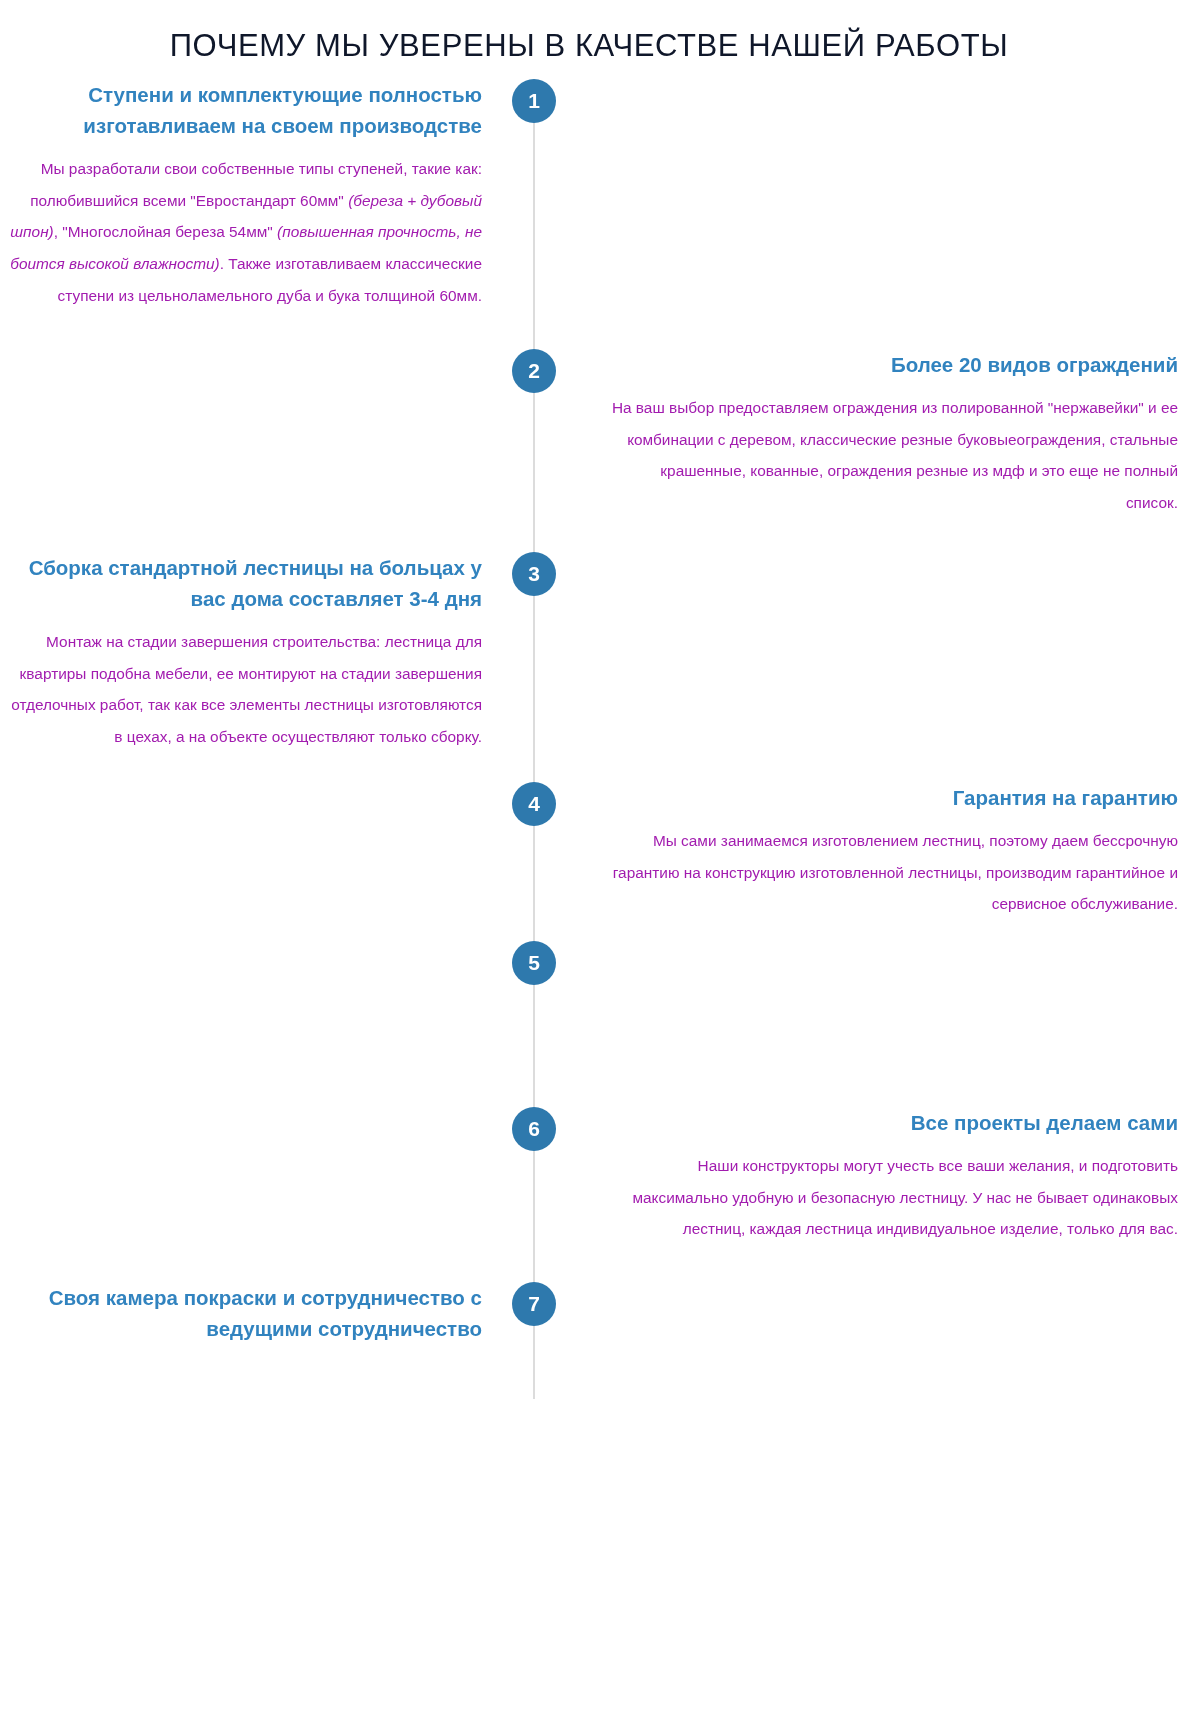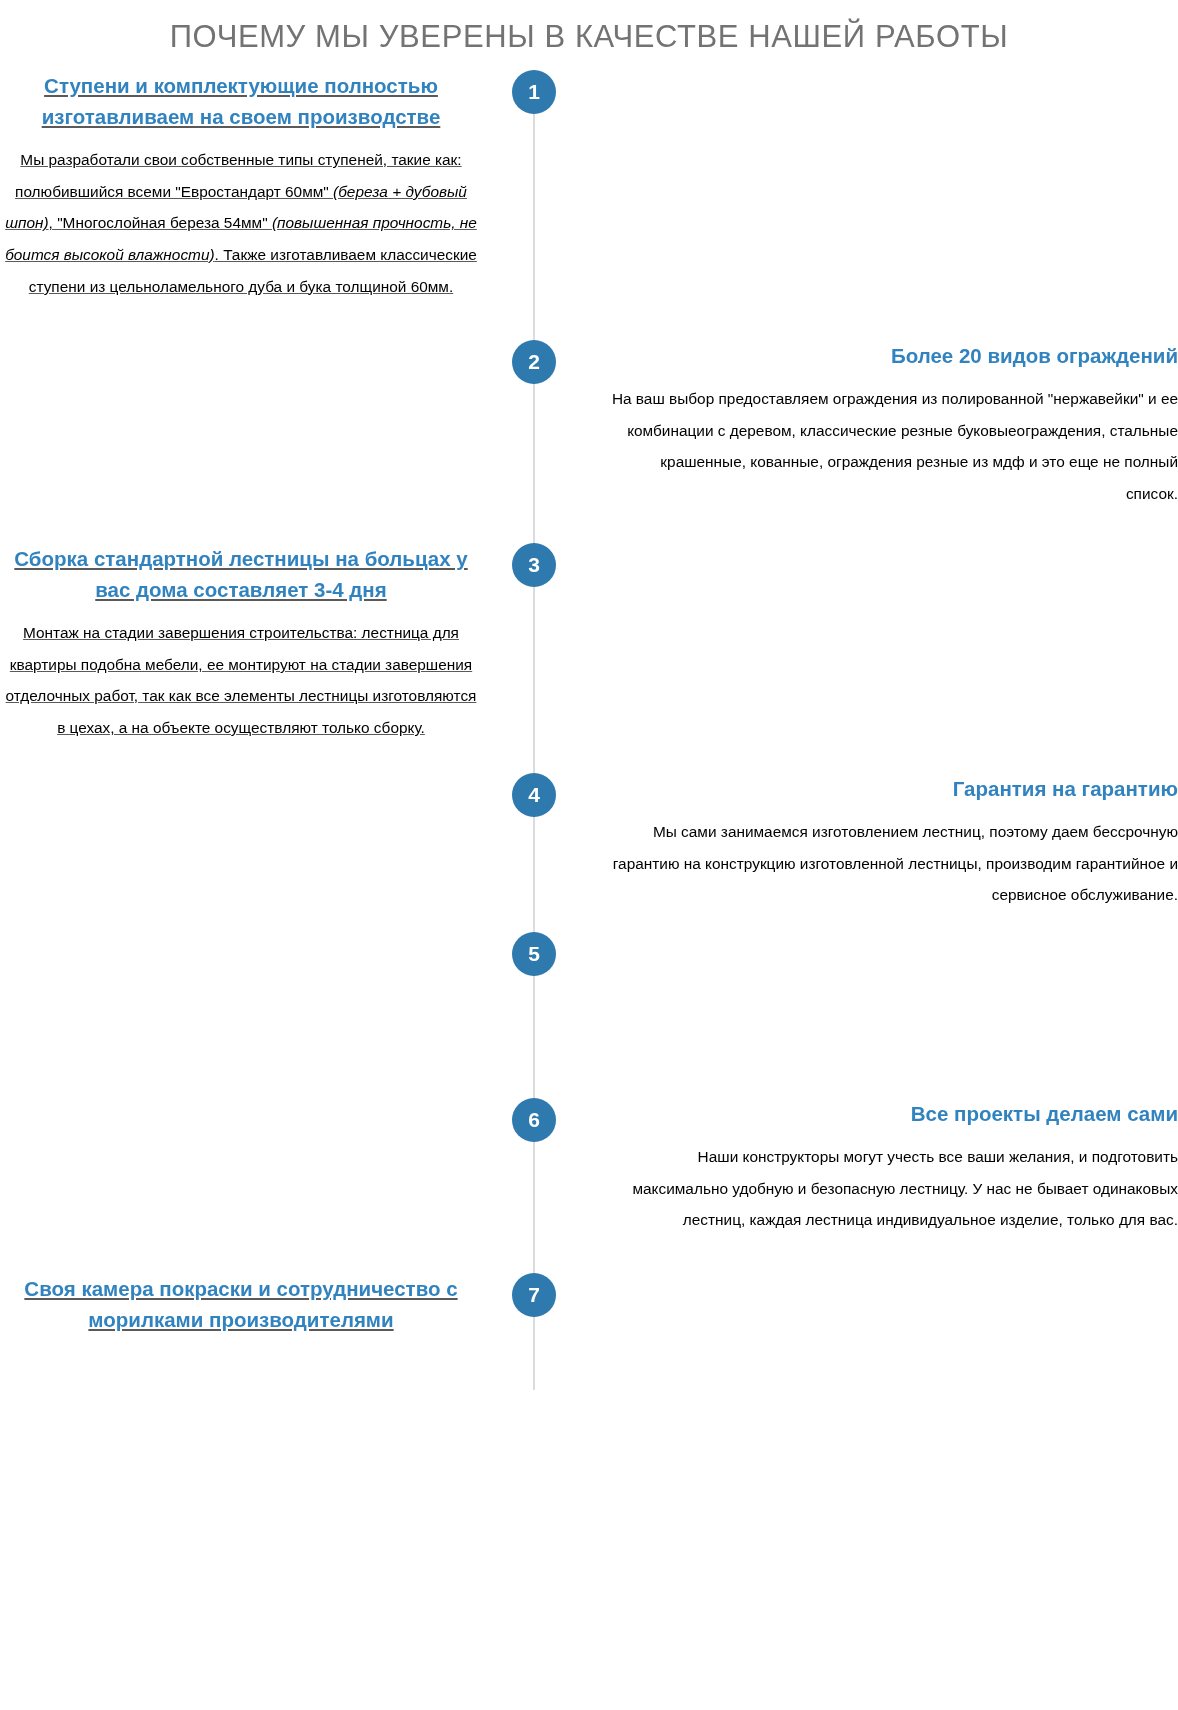--- a/index.html
+++ b/index.html
@@ -23,22 +23,22 @@
     height: 1710px;
     box-sizing: border-box;
   }
 
   
   .page-title {
     text-align: center;
     font-size: 31px;
     font-weight: 400;
     letter-spacing: 0.6px;
-    color: #737373;
-    margin: 0;
+    color: #0f172a;
+    margin: 9px;
     padding: 18px 0 0 0;
     line-height: 1.2;
   }
 
   
   .spine {
     position: absolute;
     left: 533px;
     top: 100px;
     width: 2px;
@@ -52,22 +52,21 @@
     width: 1178px;
     box-sizing: border-box;
   }
 
   .col {
     box-sizing: border-box;
   }
   .col-left {
     width: 510px;
     padding-right: 28px;
-    text-align: center;
-    text-decoration: underline;
+    text-align: right;
   }
   .col-gap {
     width: 68px;
     flex: none;
   }
   .col-right {
     width: 600px;
     padding-left: 28px;
     text-align: right;
   }
@@ -81,21 +80,21 @@
   .item-title {
     font-size: 20.5px;
     font-weight: bold;
     color: #3183bf;
     line-height: 1.52;
     margin: 0 0 12px 0;
   }
   .item-body {
     font-size: 15.4px;
     line-height: 2.05;
-    color: #000000;
+    color: #a21caf;
     margin: 0;
   }
   .item-body i {
     font-style: italic;
   }
 
   
   .bullet {
     position: absolute;
     left: 512px;
@@ -191,20 +190,20 @@
         <div class="item-title">Все проекты делаем сами</div>
         <div class="item-body"><span>Наши конструкторы могут учесть все ваши желания, и подготовить максимально удобную и безопасную лестницу. У нас не бывает одинаковых лестниц, каждая лестница индивидуальное изделие, только для вас.</span></div>
       </div>
     </div>
   </div>
 
   <div class="blk" style="top:1273px;">
     <div class="bullet" style="top:0px;">7</div>
     <div class="row">
       <div class="col col-left">
-        <div class="item-title">Своя камера покраски и сотрудничество с морилками производителями</div>
+        <div class="item-title">Своя камера покраски и сотрудничество с ведущими сотрудничество</div>
       </div>
       <div class="col col-gap"></div>
       <div class="col col-empty-right"></div>
     </div>
   </div>
 
 </div>
 
 </body></html>

